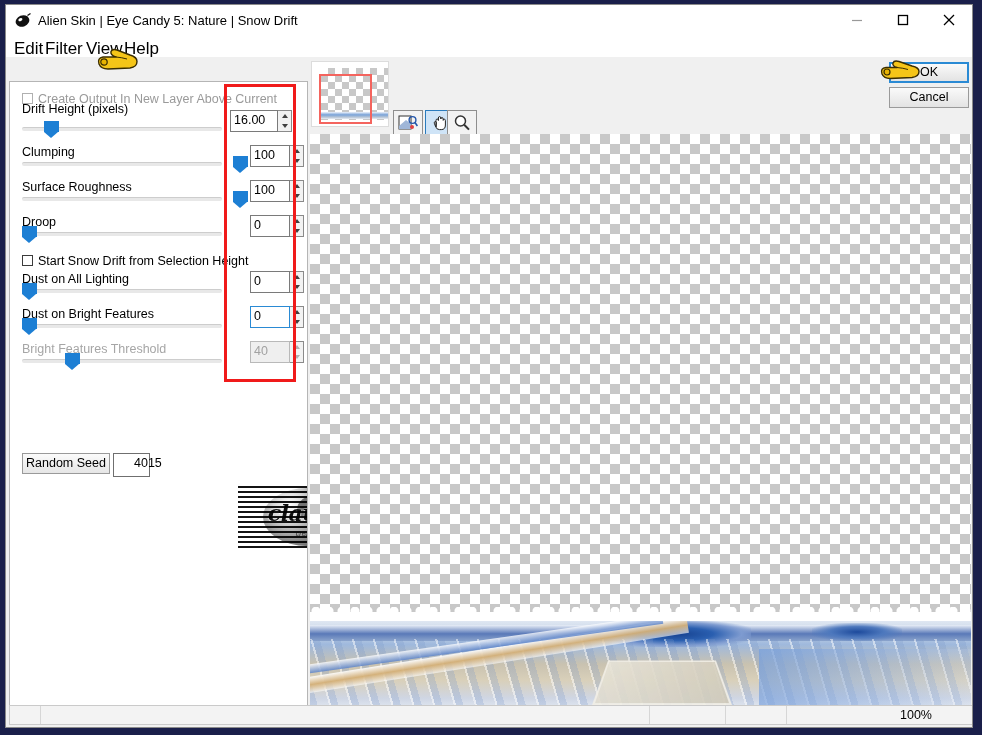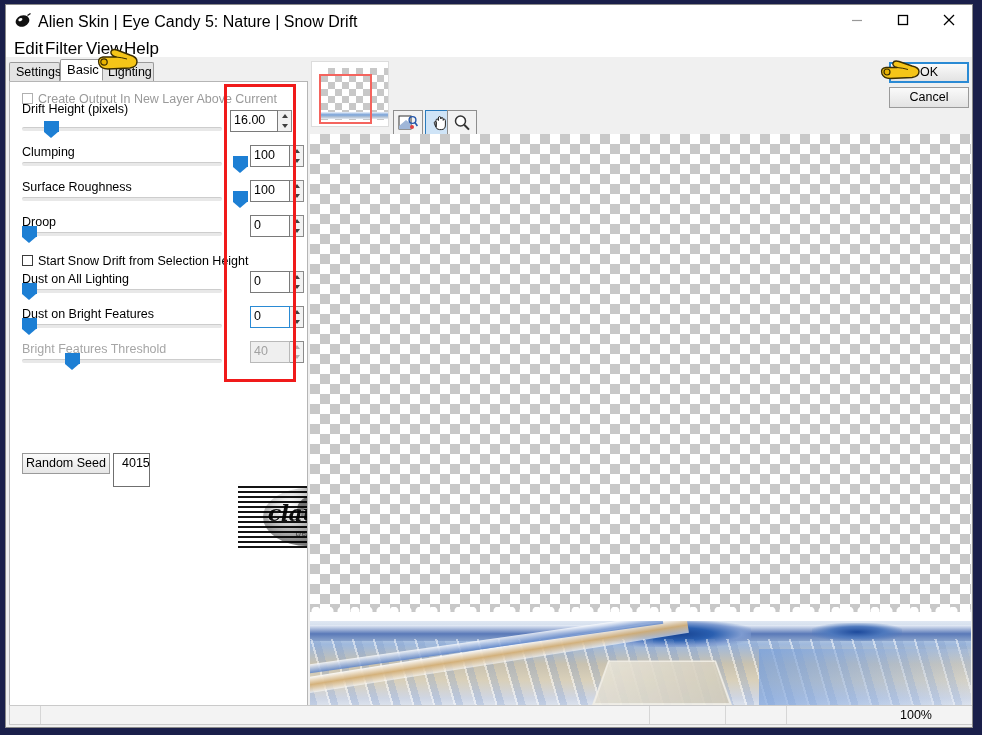--- a/index.html
+++ b/index.html
@@ -22,21 +22,21 @@
   .titlebar{
     position:absolute;left:0;top:0;width:100%;height:32px;
     background:#ffffff;
     box-sizing:border-box;
   }
   .title-ico{
     position:absolute;left:8px;top:7px;width:18px;height:18px;
   }
   .title-text{
     position:absolute;left:32px;top:8px;
-    font-size:16px;color:#000;white-space:nowrap;
+    font-size:13px;color:#000;white-space:nowrap;
   }
   .winbtn{
     position:absolute;top:0;width:46px;height:30px;
     cursor:default;
   }
   .winbtn svg{position:absolute;left:50%;top:50%;transform:translate(-50%,-50%);}
   #btn-min{right:92px;}
   #btn-max{right:46px;}
   #btn-close{right:0px;}
   
@@ -147,24 +147,24 @@
   .spin-btns.dim span.dn::after{border-top-color:#b0b0b0;}
   .seedbtn{
     position:absolute;left:12px;top:371px;width:88px;height:21px;
     background:linear-gradient(#fbfbfb,#e6e6e6);
     border:1px solid #9a9a9a;
     box-sizing:border-box;
     font-size:12.5px;text-align:center;
     line-height:19px;color:#000;
   }
   .seedfield{
-    position:absolute;left:103px;top:371px;width:37px;height:34px;
+    position:absolute;left:103px;top:371px;width:37px;height:24px;
     background:#fff;border:1px solid #6f6f6f;
     box-sizing:border-box;font-size:12.5px;
-    padding-left:8px;line-height:19px;color:#000;
+    padding-left:20px;line-height:19px;color:#000;
   }
   
   .watermark{
     position:absolute;left:228px;top:404px;width:140px;height:63px;
     overflow:hidden;background:#fff;
   }
   .wm-globe{
     position:absolute;left:25px;top:2px;width:88px;height:58px;
     border-radius:50%;
     background:
@@ -358,25 +358,20 @@
     </div>
   </div>
 
   <div class="menubar">
     <span class="menuitem" style="left:8px">Edit</span>
     <span class="menuitem" style="left:39px">Filter</span>
     <span class="menuitem" style="left:80px">View</span>
     <span class="menuitem" style="left:118px">Help</span>
   </div>
 
-  <div class="tabstrip">
-    <div class="tab" style="left:3px;width:51px">Settings</div>
-    <div class="tab active" style="left:54px;width:43px">Basic</div>
-    <div class="tab" style="left:95px;width:53px">Lighting</div>
-  </div>
 
   <div class="leftpanel">
 
     <div class="chkrow" style="left:12px;top:10px;">
       <span class="chkbox"></span>
       <span class="chklabel dim">Create Output In New Layer Above Current</span>
     </div>
 
     <span class="ctl-label" style="left:12px;top:20px">Drift Height (pixels)</span>
     <div class="track" style="left:12px;top:45px;width:200px"></div>

